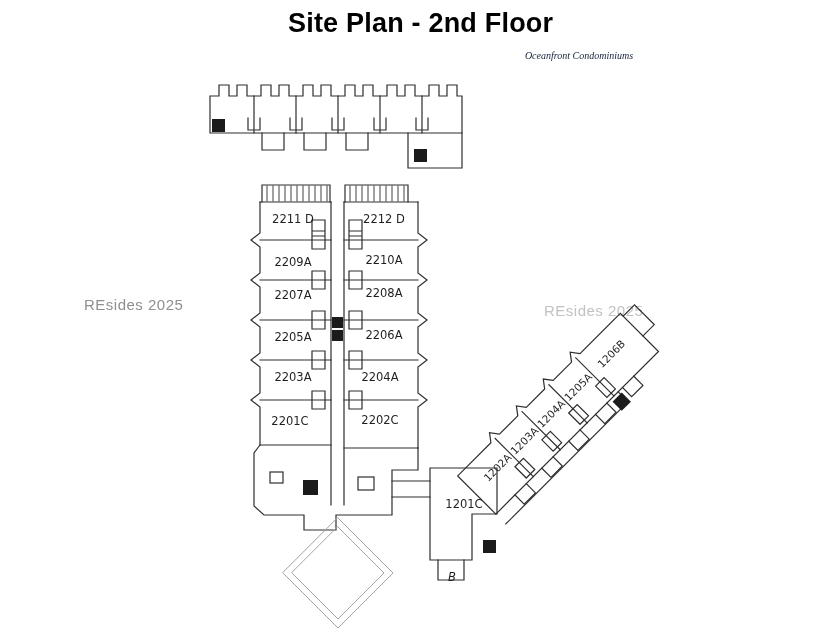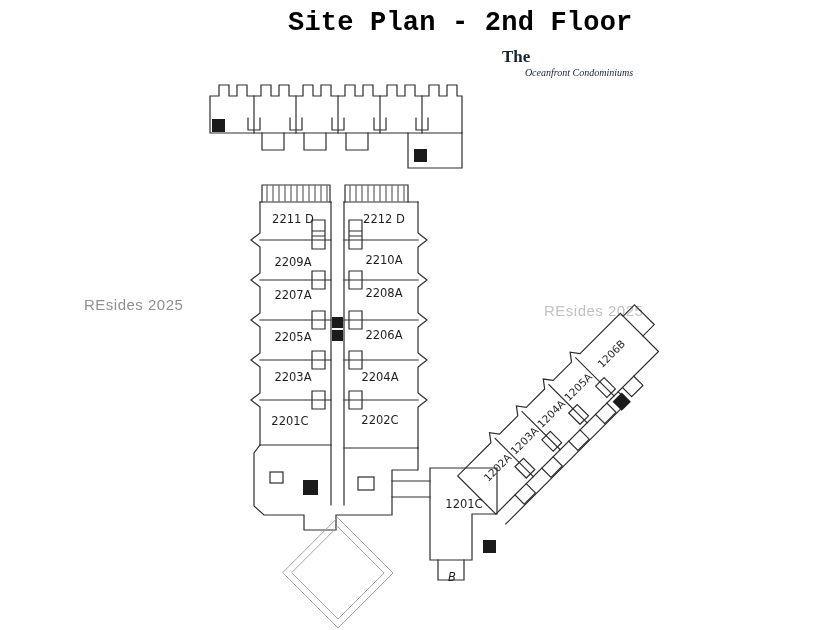--- a/index.html
+++ b/index.html
@@ -3,21 +3,21 @@
 <meta charset="utf-8">
 <style>
   html,body{margin:0;padding:0;}
   body{
     width:840px;height:630px;background:#ffffff;overflow:hidden;position:relative;
     font-family:"Liberation Sans", sans-serif;
   }
   .canvas{position:absolute;inset:0;width:840px;height:630px;}
   .title{
     position:absolute;top:8px;left:288px;
-    font-family:Liberation Mono, monospace;
+    font-family:Liberation Sans, sans-serif;
     font-size:27px;font-weight:700;color:#000;white-space:nowrap;letter-spacing:0.2px;
   }
   .logo{position:absolute;left:492px;top:48px;width:178px;color:#16233b;}
   .logo-the{font-family:"Liberation Serif", serif;font-size:17px;font-weight:700;margin-left:10px;line-height:1;}
   .logo-name{font-family:"Liberation Serif", serif;font-size:34px;font-weight:700;line-height:0.95;white-space:nowrap;}
   .logo-c{font-size:42px;position:relative;display:inline-block;line-height:0.8;}
   .logo-c svg{position:absolute;left:5px;top:12px;}
   .logo-sub{font-family:"Liberation Serif", serif;font-style:italic;font-size:10px;text-align:center;padding-right:4px;margin-top:2px;white-space:nowrap;}
   .wm{position:absolute;font-size:15px;color:#8f8f8f;letter-spacing:0.5px;white-space:nowrap;}
   .wm-left{left:84px;top:296px;}
@@ -27,21 +27,20 @@
   .lbl-sm{font-family:"DejaVu Sans", sans-serif;font-size:10.5px;fill:#1f1f1f;}
 </style>
 </head>
 <body>
 
 <div class="canvas">
 
   <div class="title">Site Plan - 2nd Floor</div>
 
   <div class="logo">
-    <div class="logo-the">The</div>
     <div class="logo-sub">Oceanfront Condominiums</div>
   </div>
 
   <div class="wm wm-left">REsides 2025</div>
   <div class="wm wm-right">REsides 2025</div>
 
   <svg class="plan" width="840" height="630" viewBox="0 0 840 630">
     <g stroke="#2e2e2e" stroke-width="1.2" fill="none" stroke-linecap="square" stroke-linejoin="miter">
 
       <g>

